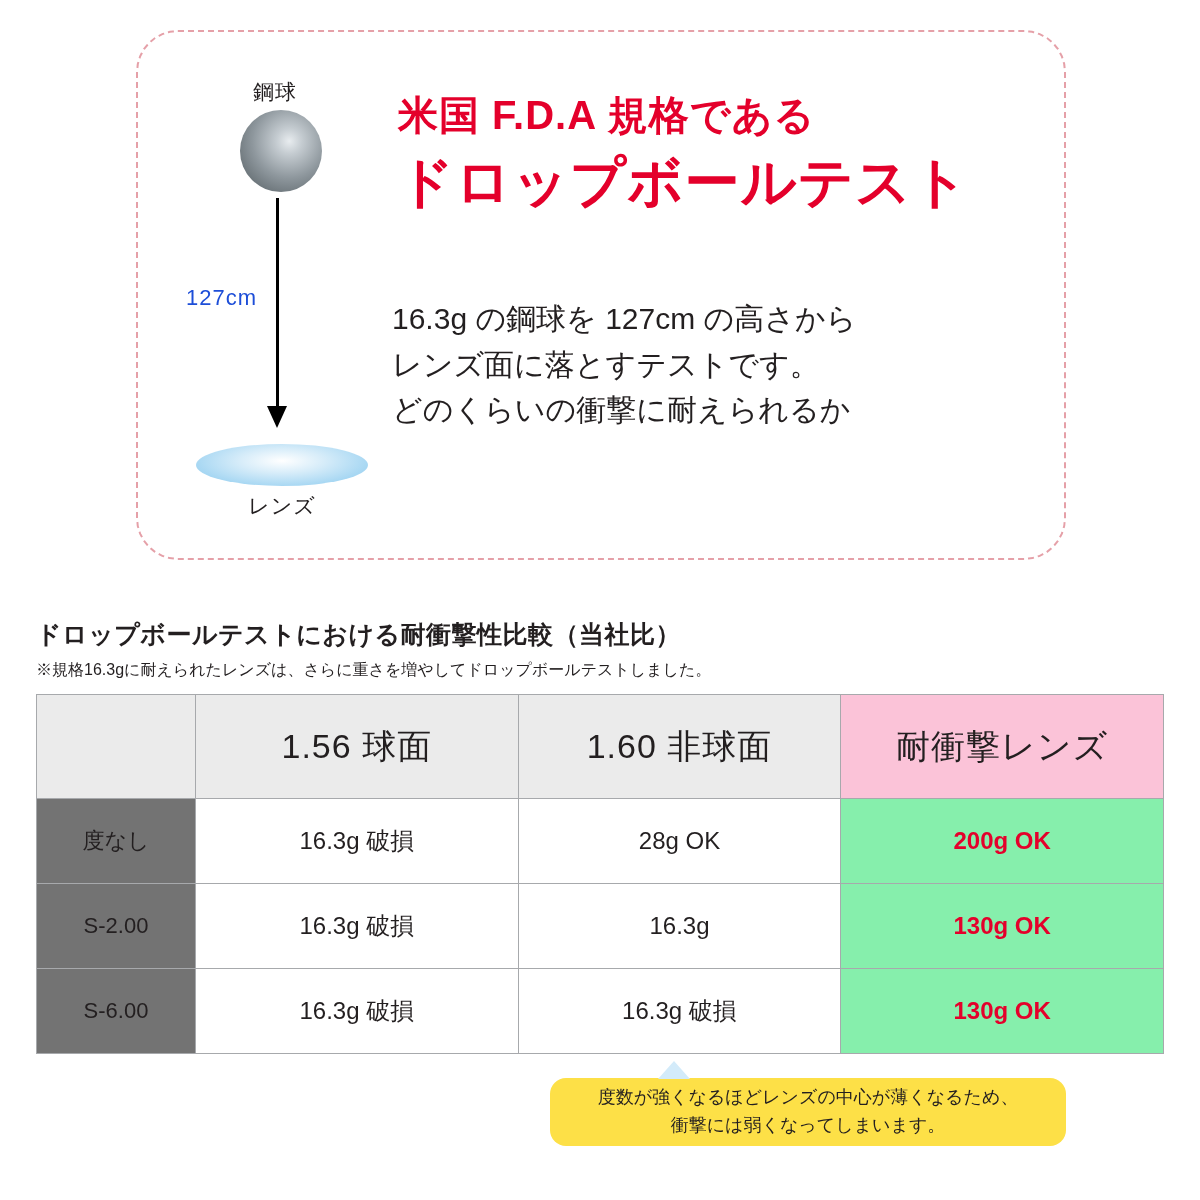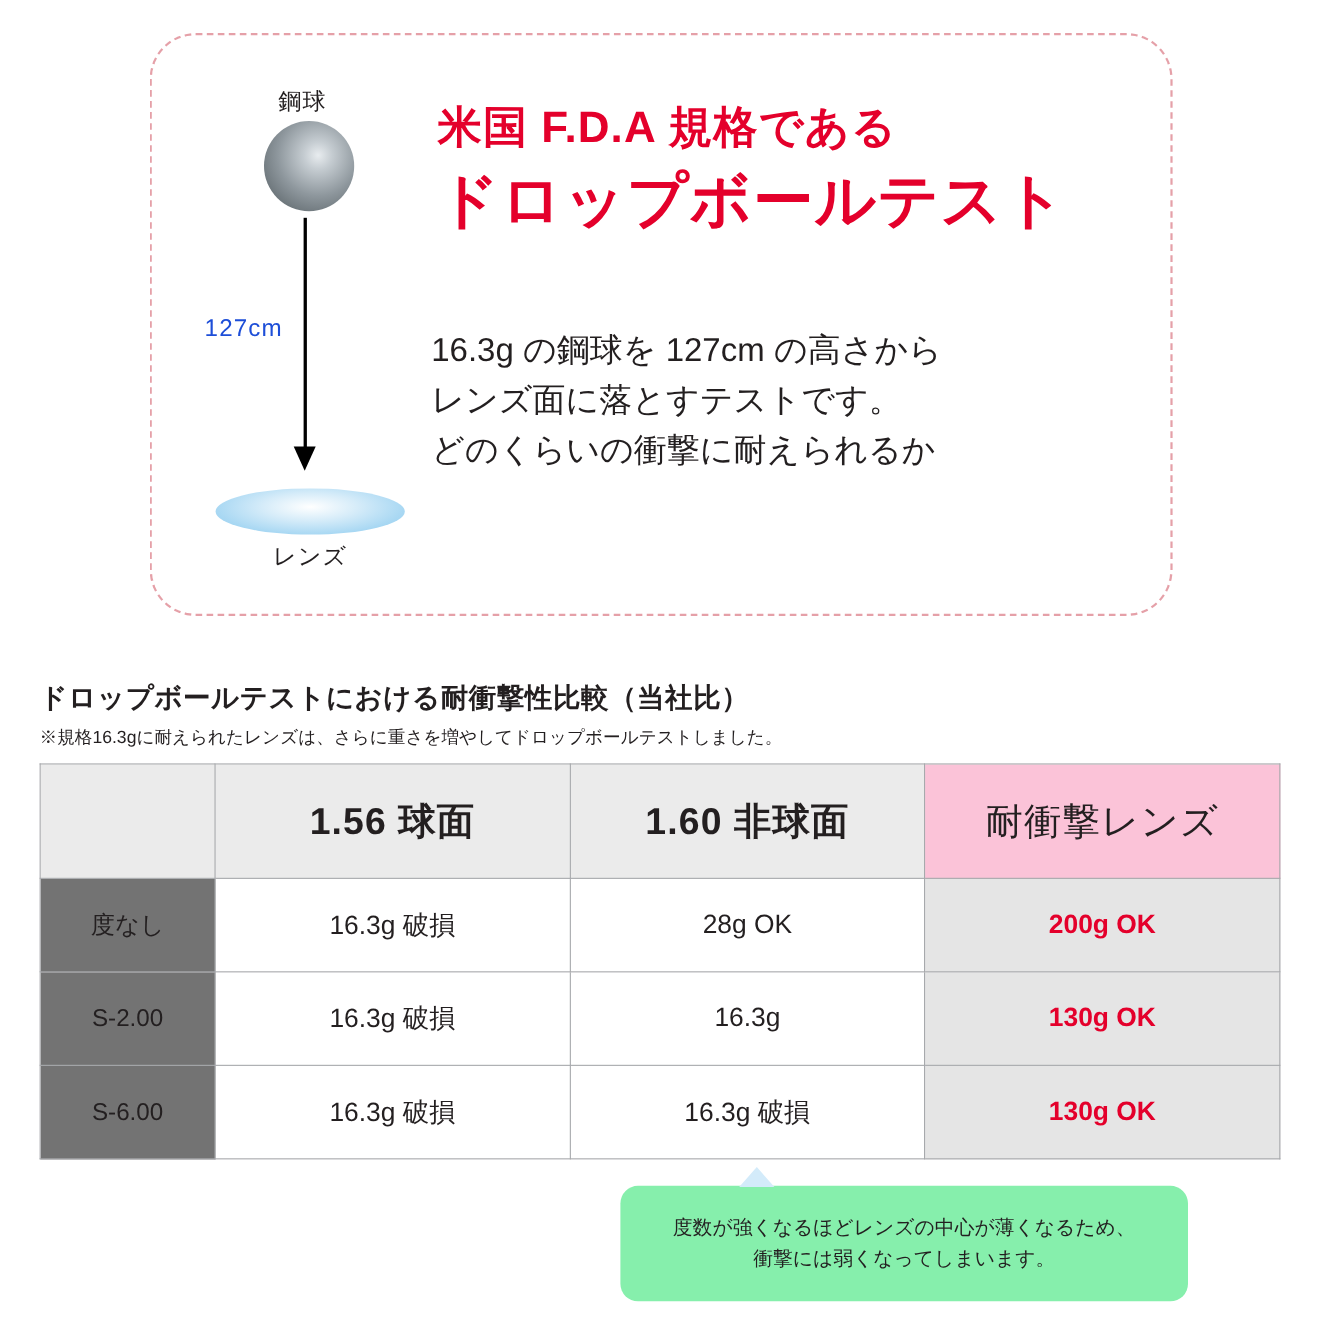--- a/index.html
+++ b/index.html
@@ -159,21 +159,21 @@
   table.compare td, table.compare th {
     border: 1px solid #a7a9ac;
     text-align: center;
     padding: 0;
   }
   .col-head { height: 104px; }
   .hdr-blank { width: 158px; background: #ebebeb; }
   .hdr-cell {
     background: #ebebeb;
     font-size: 34px;
-    font-weight: bold;
+    font-weight: normal;
     color: #231f20;
     letter-spacing: 1px;
   }
   .hdr-highlight {
     background: #fbc3d8;
     font-size: 34px;
     font-weight: normal;
     color: #231f20;
     letter-spacing: 1px;
   }
@@ -182,34 +182,34 @@
     font-size: 22px;
     height: 84px;
     color: #231f20;
   }
   .cell {
     background: #ffffff;
     font-size: 24px;
     color: #231f20;
   }
   .cell-strong {
-    background: #e5e5e5;
+    background: #86efac;
     font-size: 24px;
     font-weight: bold;
     color: #e4002b;
   }
 
   
   .callout {
     position: absolute;
-    left: 564px;
+    left: 550px;
     top: 1078px;
     width: 516px;
-    height: 105px;
-    background: #86efac;
+    height: 68px;
+    background: #fde047;
     border-radius: 16px;
     box-sizing: border-box;
     display: flex;
     flex-direction: column;
     align-items: center;
     justify-content: center;
     font-size: 18px;
     line-height: 1.55;
     color: #231f20;
   }

